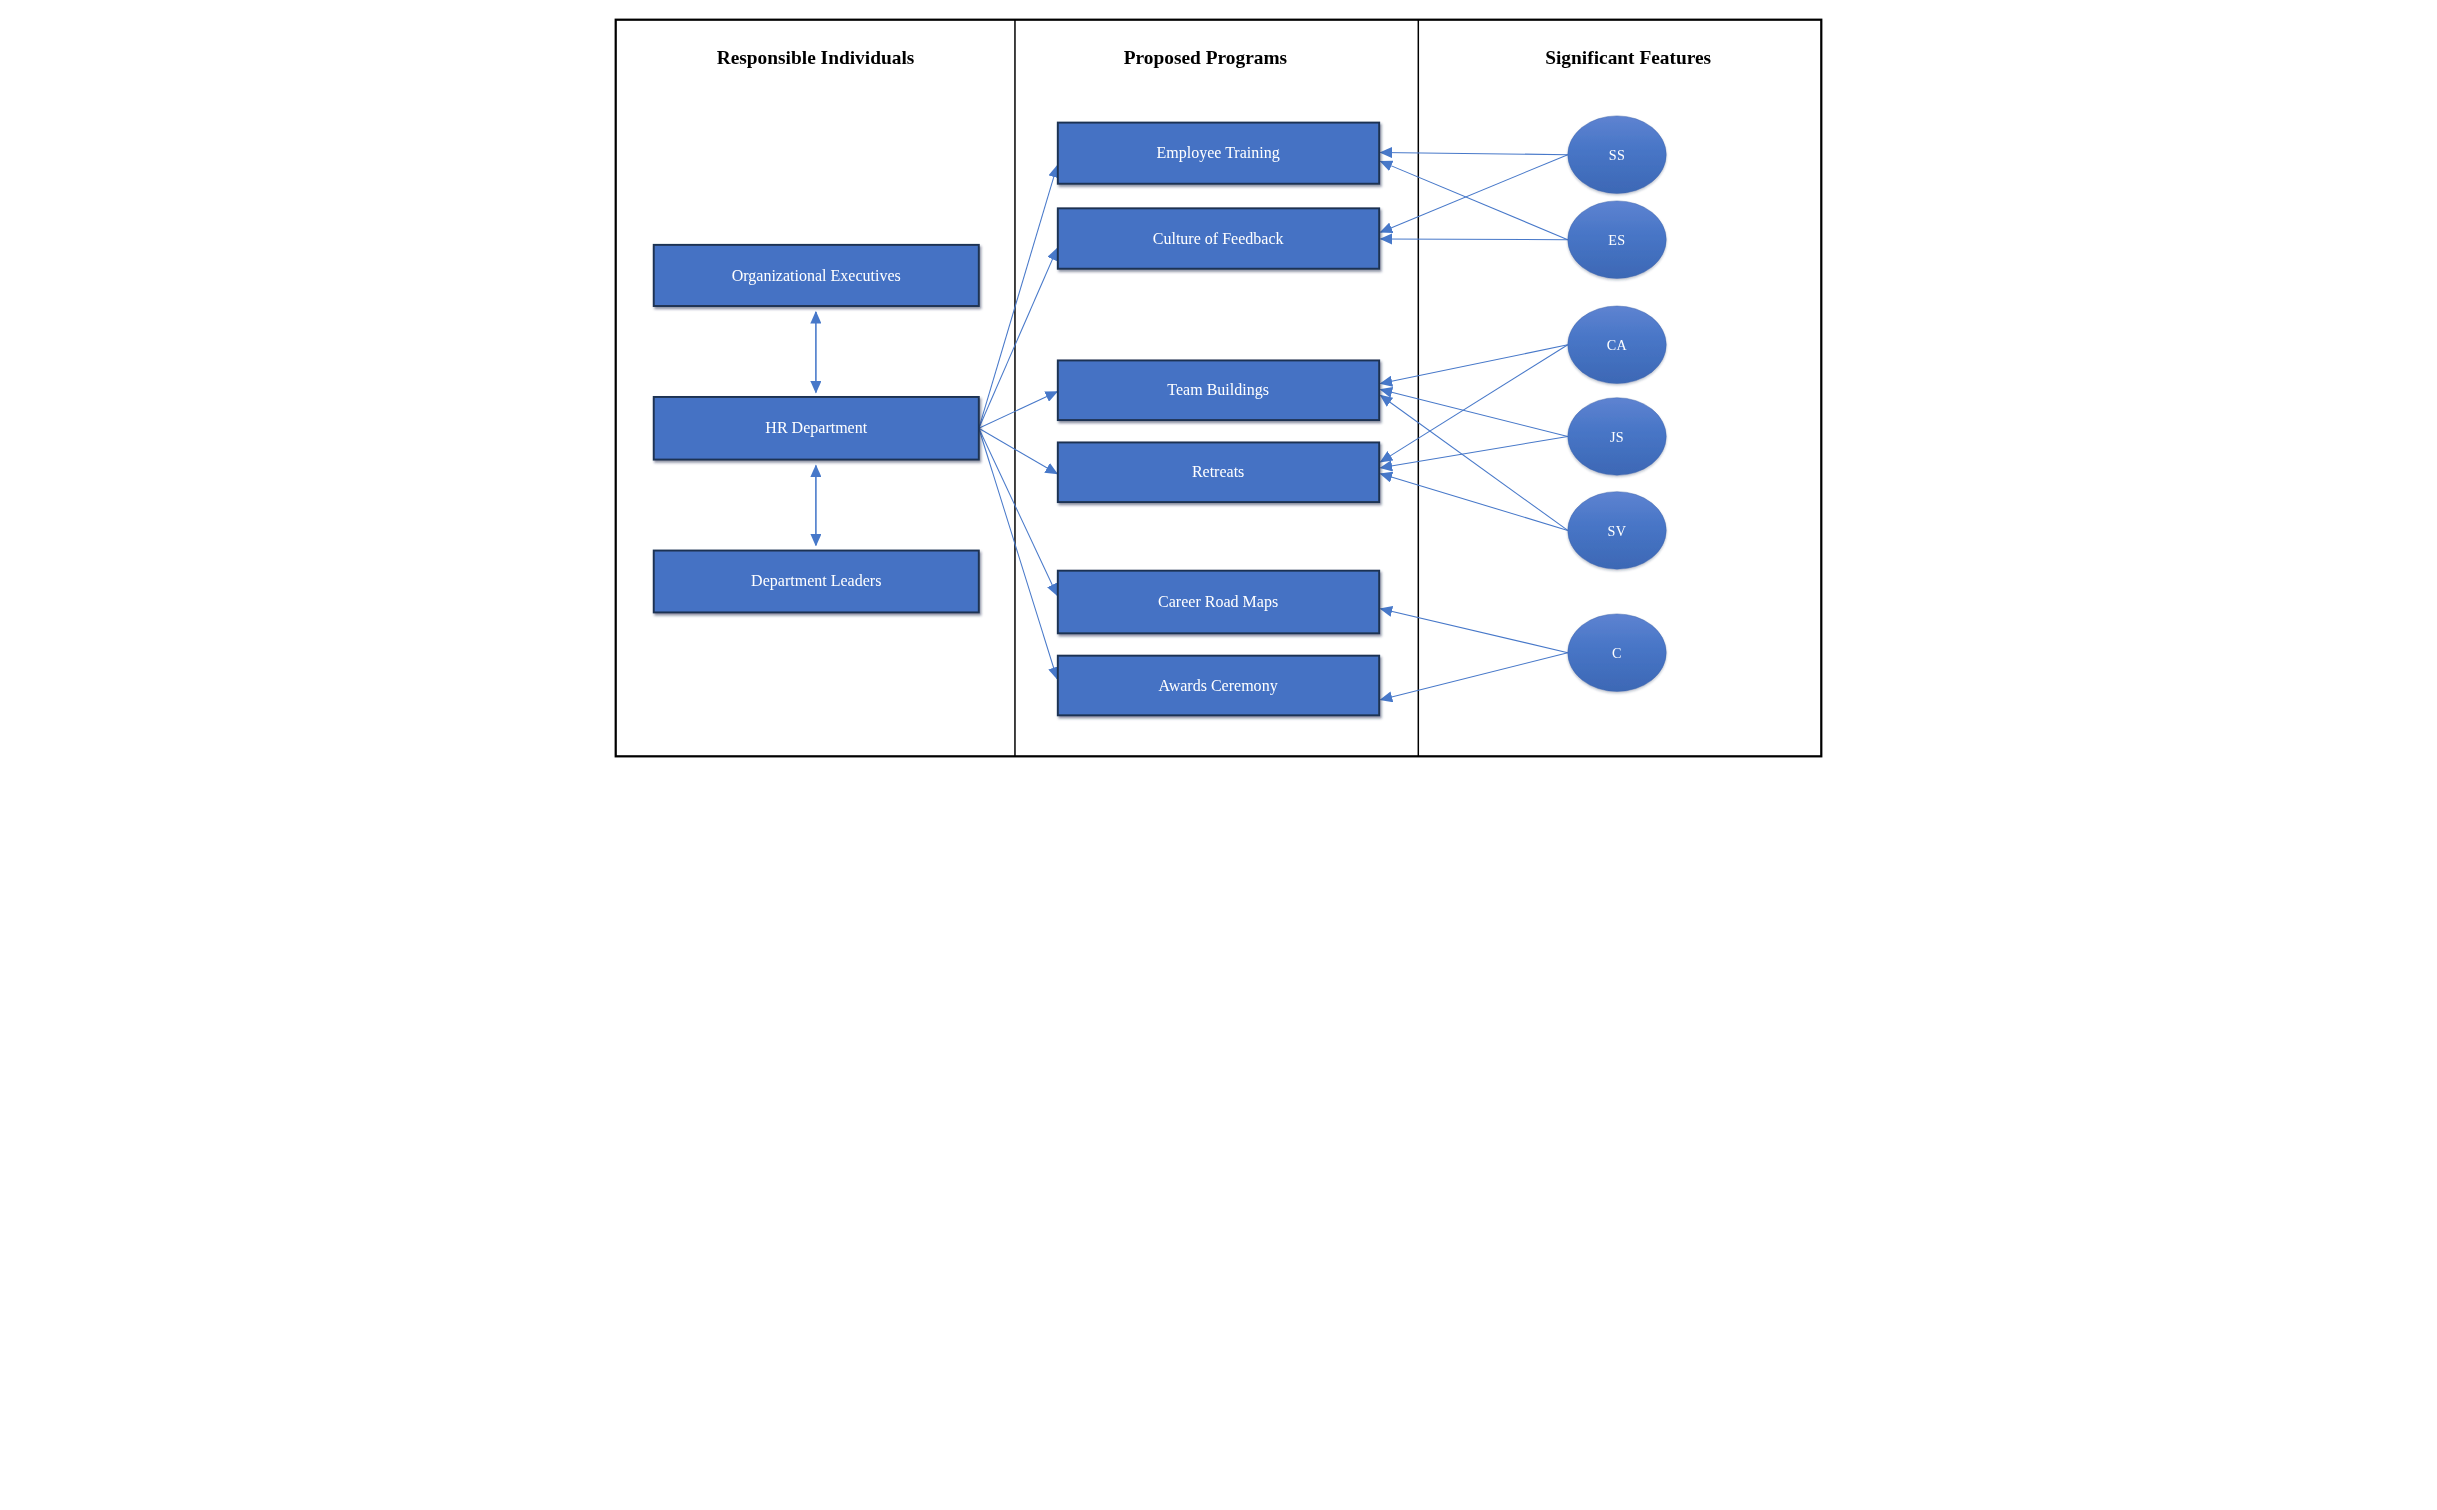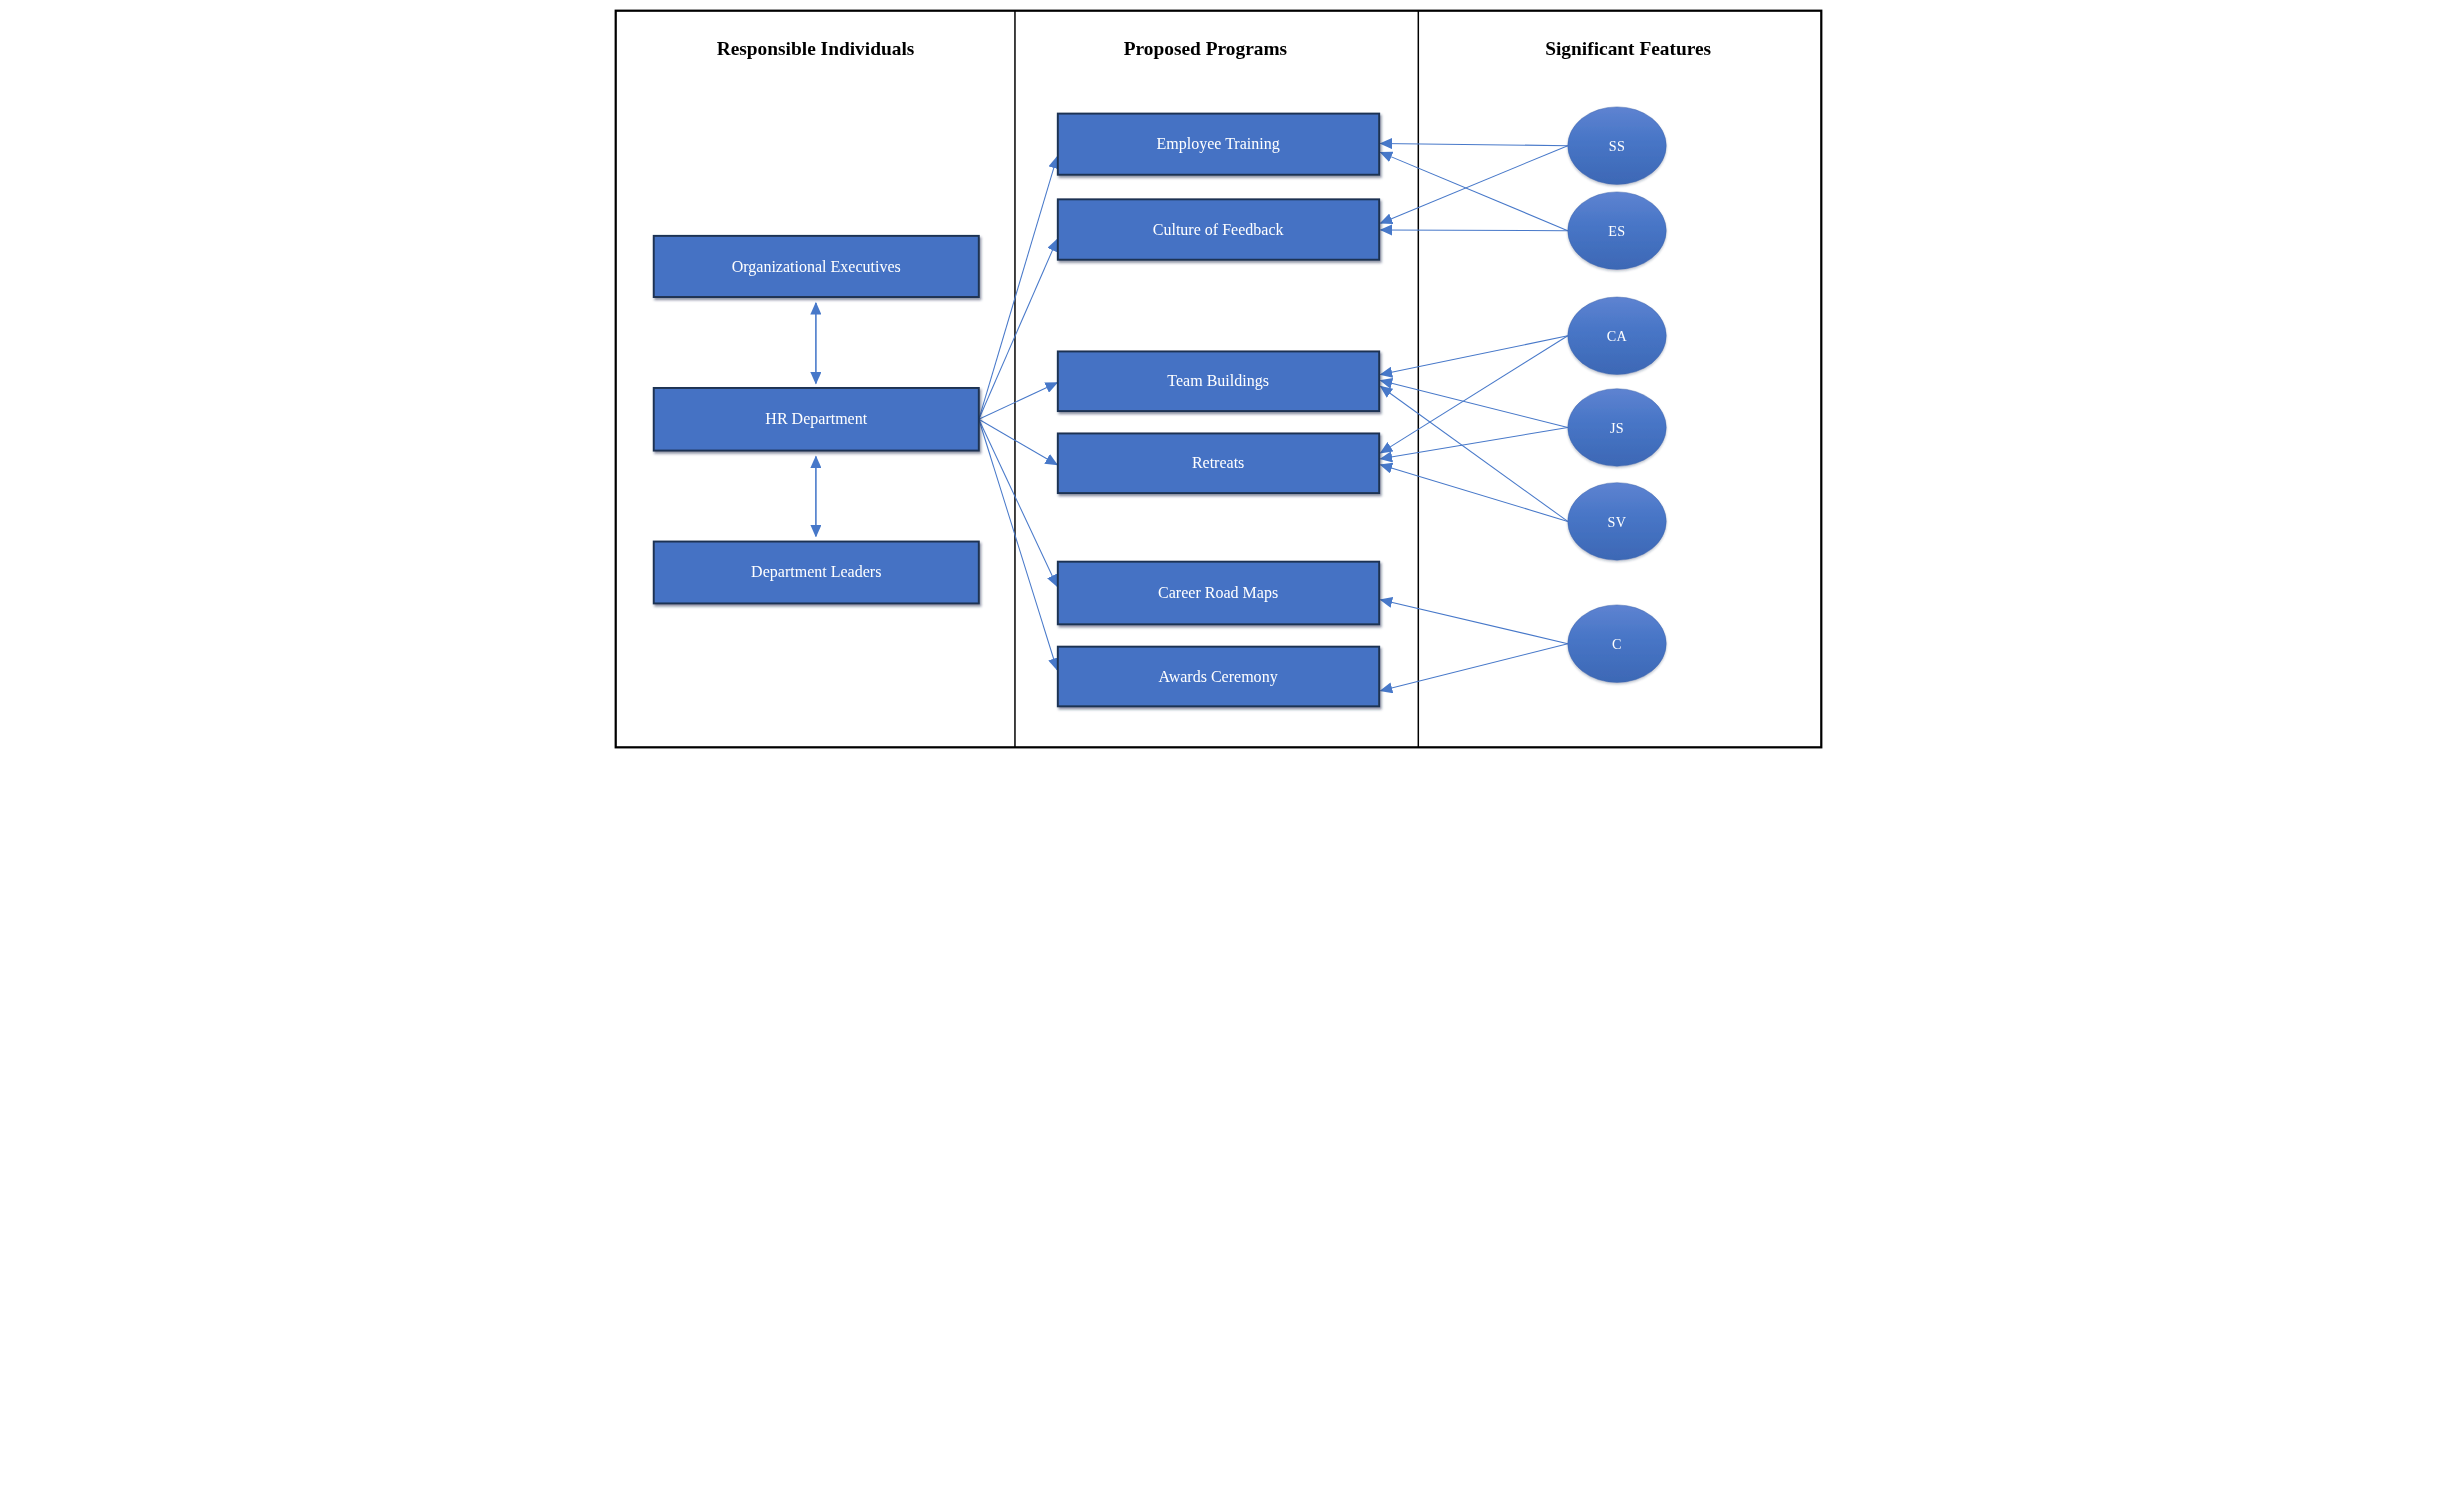--- a/index.html
+++ b/index.html
@@ -1,21 +1,21 @@
 <!DOCTYPE html>
 <html style="--node-fill: #4472C4; --node-border: #1F3352; --arrow: #4778C9; --frame: #000000; --node-text: #FFFFFF; --header-text: #000000; --ell-top: #5E83D1; --ell-mid: #4775C6; --ell-bot: #3D68B5;font-size:12px"><head>
 <meta charset="utf-8">
 <style>
   :root{
     --node-fill:#4472C4; --node-border:#1F3352; --arrow:#4778C9;
     --frame:#000000; --node-text:#FFFFFF; --header-text:#000000;
     --ell-top:#5E83D1; --ell-mid:#4775C6; --ell-bot:#3D68B5; --bg:#FFFFFF;
   }
   html,body{margin:0;padding:0;background:var(--bg);}
-  .diagram-wrap{width:100%;max-width:1219px;margin:4px auto;}
+  .diagram-wrap{width:100%;max-width:1219px;margin:13px auto;}
   svg{display:block;width:100%;height:auto;}
   .hdr{font-family:"Liberation Serif",serif;font-weight:bold;font-size:26px;fill:var(--header-text);text-anchor:middle;}
   .node-label{font-family:"Liberation Serif",serif;font-size:21.5px;fill:var(--node-text);text-anchor:middle;}
   .ell-label{font-family:"Liberation Serif",serif;font-size:19px;fill:var(--node-text);text-anchor:middle;letter-spacing:.5px;}
   .node-rect{fill:var(--node-fill);stroke:var(--node-border);stroke-width:2.6;}
   .ell{fill:url(#ellGrad);stroke:#3A62A9;stroke-width:.6;}
   .conn{stroke:var(--arrow);stroke-width:1.4;fill:none;}
   .conn-v{stroke:var(--arrow);stroke-width:2.1;fill:none;}
   .frame{fill:none;stroke:var(--frame);stroke-width:3;}
   .divider{stroke:var(--frame);stroke-width:2;}

